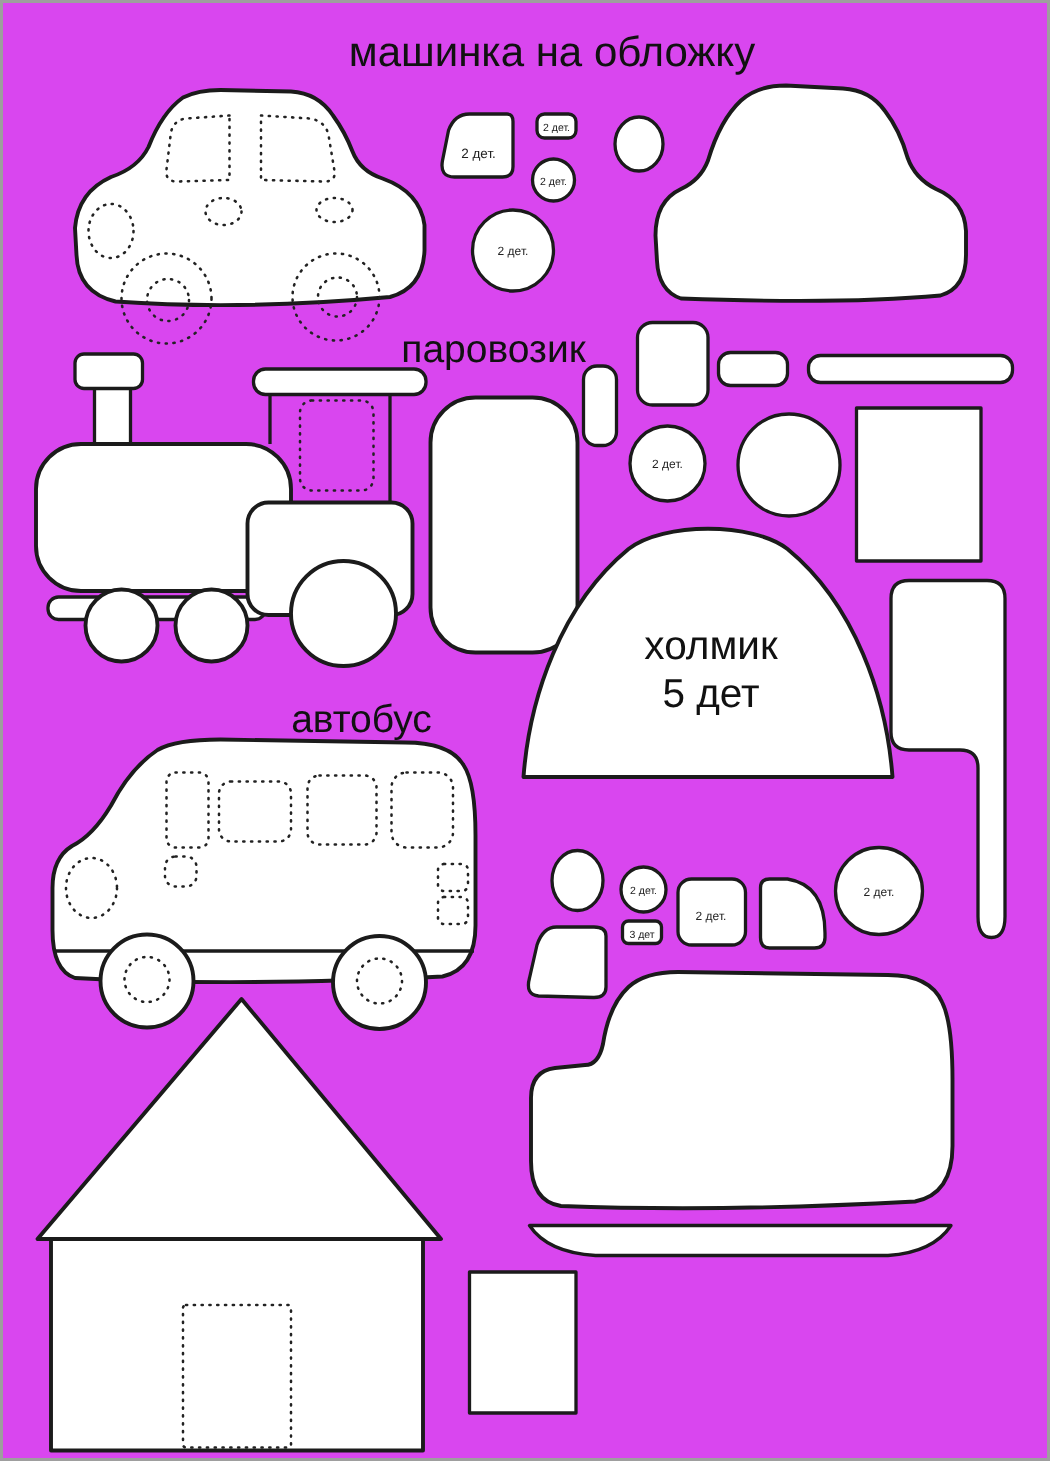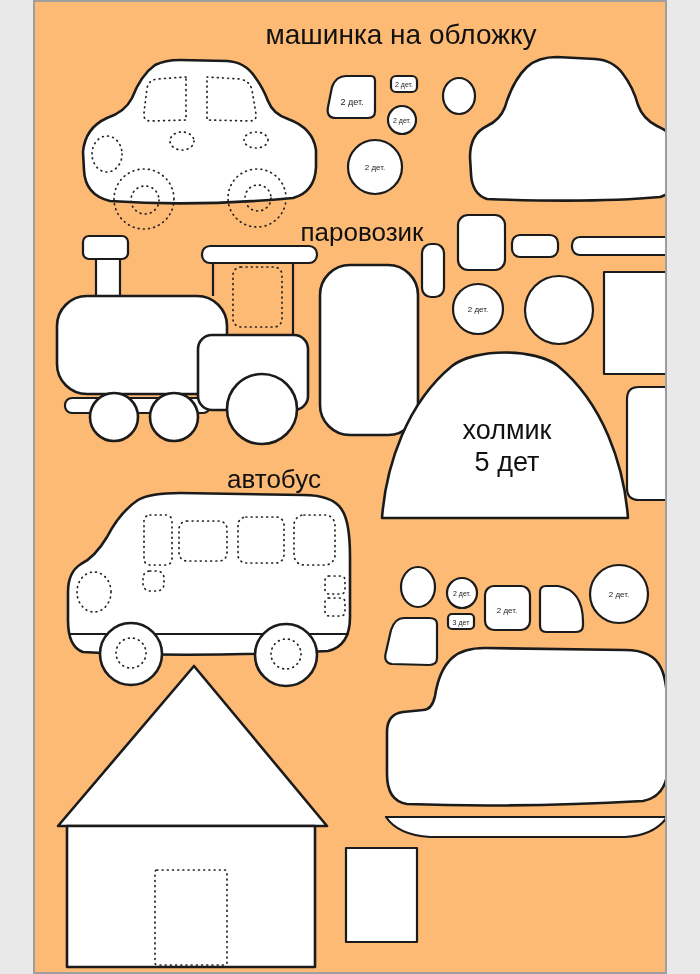--- a/index.html
+++ b/index.html
@@ -1,20 +1,20 @@
 <!DOCTYPE html>
 <html><head>
 <meta charset="utf-8">
 <style>
   html,body{margin:0;padding:0;background:#e9e9e9;}
   .page{
     position:relative;
-    width:634px;height:974px;
+    width:700px;height:974px;
     margin:0 auto;
-    background:#fdba74;
+    background:#d946ef;
     border:2px solid #9e9e9e;
     box-sizing:border-box;
     overflow:hidden;
     font-family:"Liberation Sans", sans-serif;
   }
   svg{display:block;}
   .ln{fill:#ffffff;stroke:#1b1b1b;stroke-width:2.6;stroke-linejoin:round;}
   .ln2{fill:#ffffff;stroke:#1b1b1b;stroke-width:2.2;stroke-linejoin:round;}
   .thin{fill:none;stroke:#1b1b1b;stroke-width:2.2;}
   .dot{fill:none;stroke:#222222;stroke-width:1.7;stroke-dasharray:0.8 4.4;stroke-linecap:round;}

